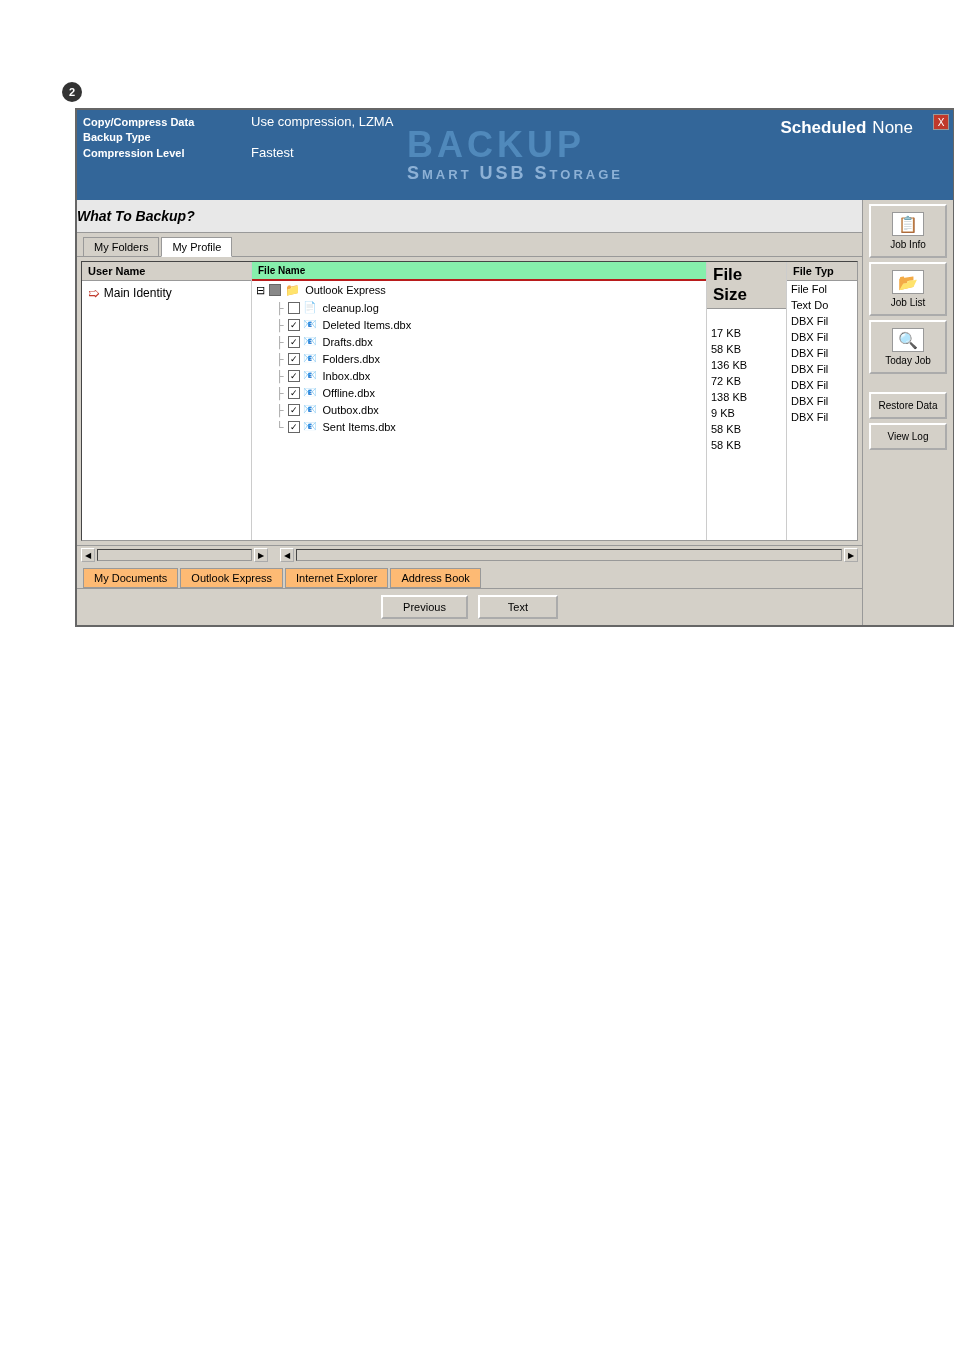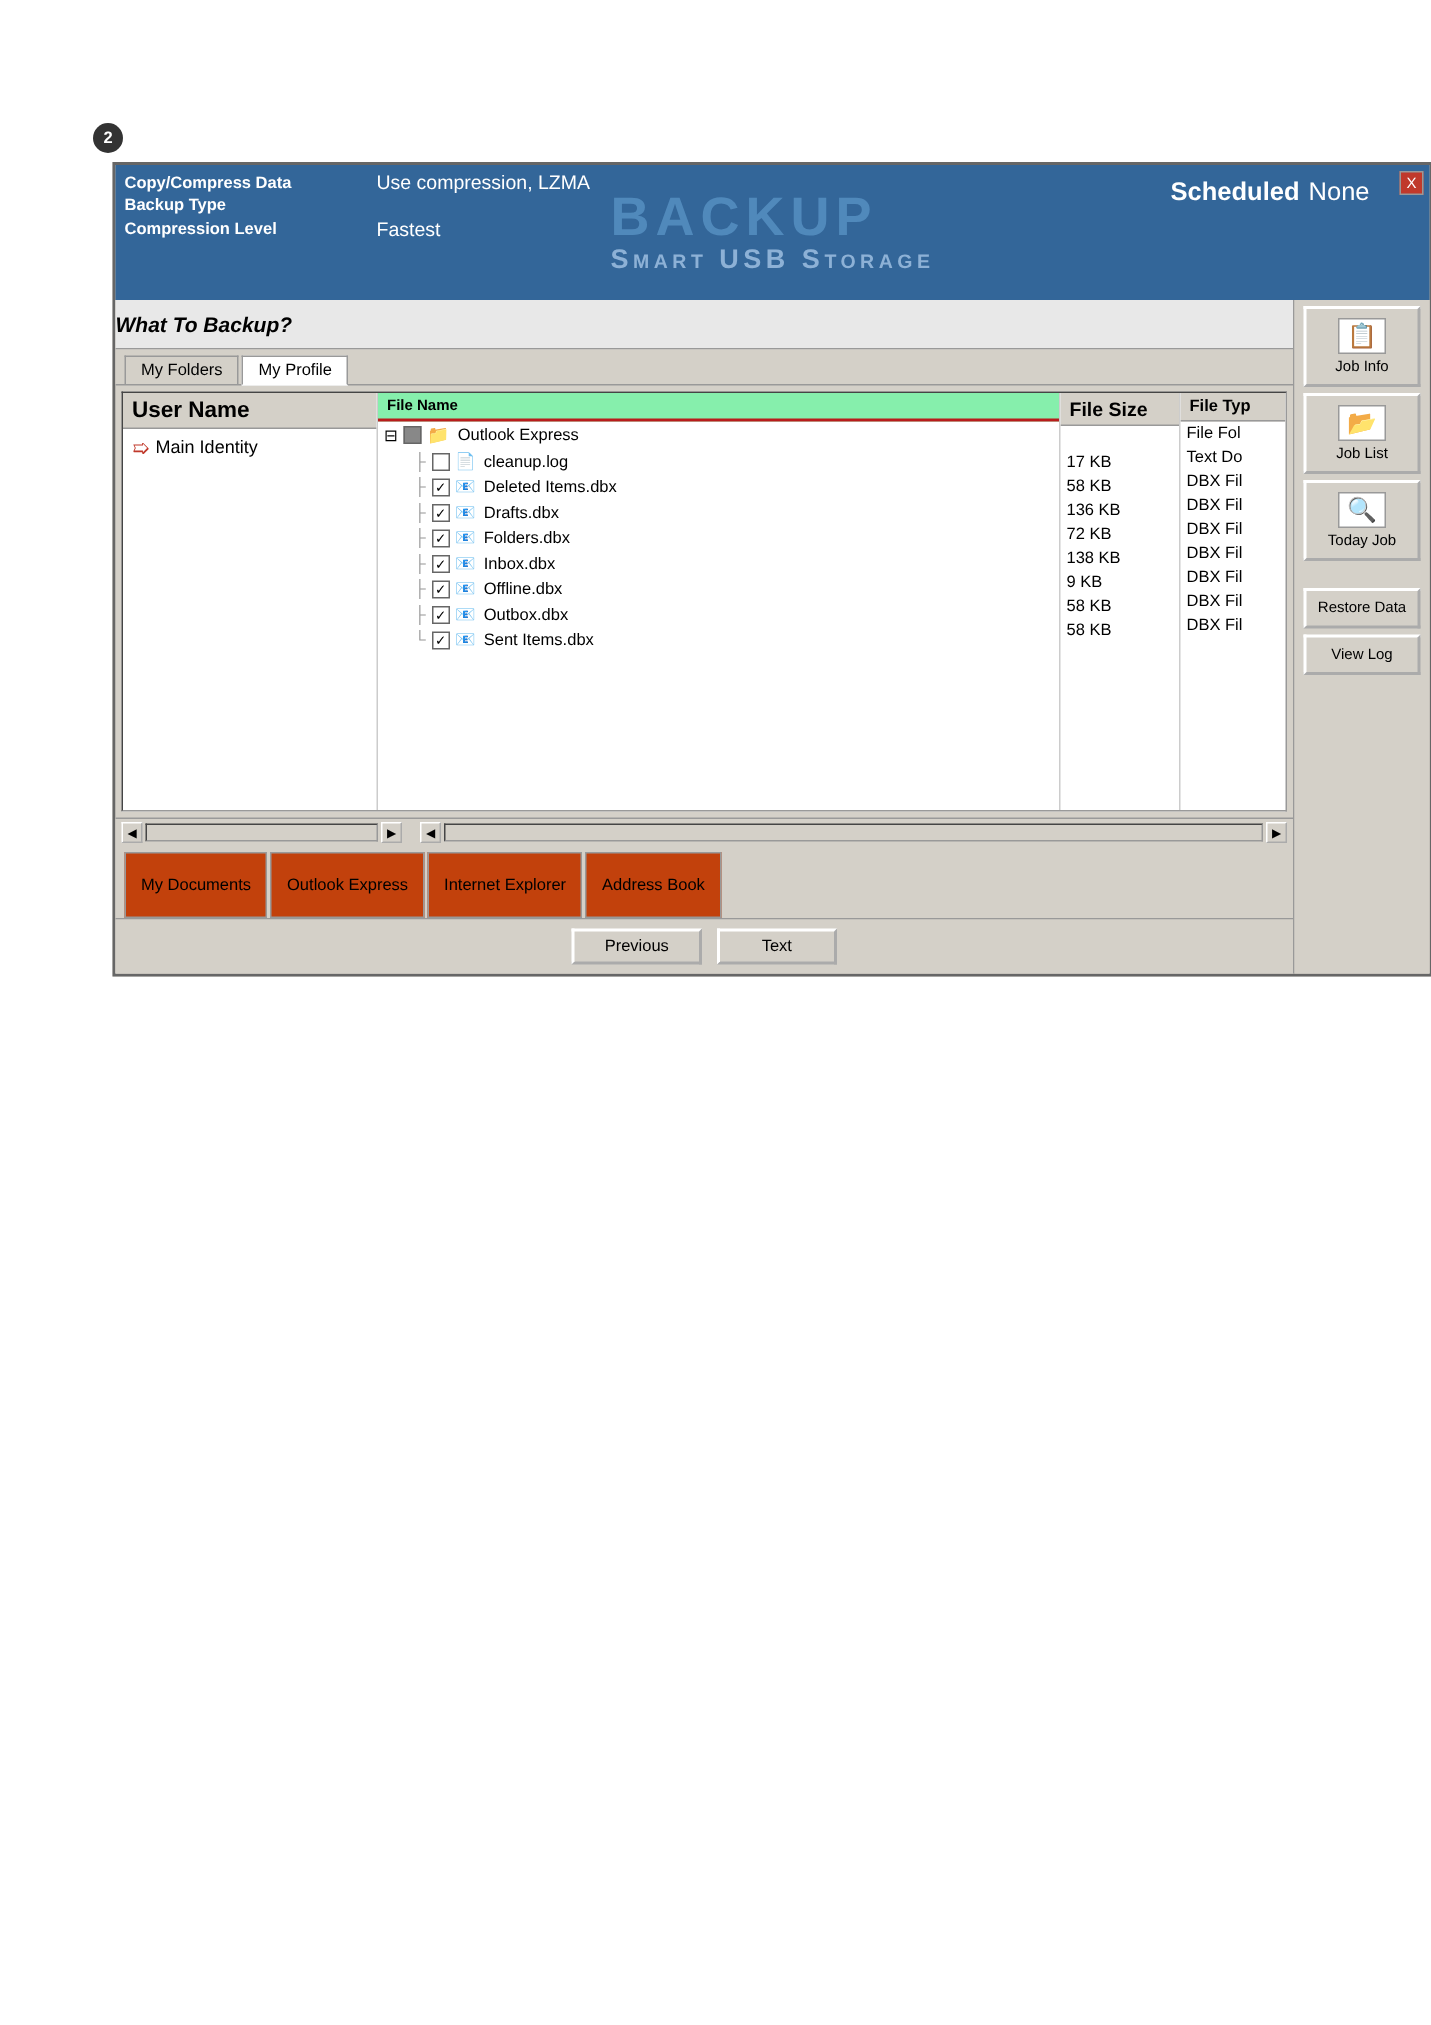--- a/index.html
+++ b/index.html
@@ -193,21 +193,21 @@
 
     .user-pane {
       width: 170px;
       border-right: 1px solid #ccc;
       overflow: auto;
     }
 
     .user-pane-header {
       background: #d4d0c8;
       padding: 3px 6px;
-      font-size: 15px;
+      font-size: 11px;
       font-weight: bold;
       border-bottom: 1px solid #999;
     }
 
     .user-item {
       display: flex;
       align-items: center;
       padding: 4px 6px;
       gap: 4px;
       cursor: pointer;
@@ -234,21 +234,21 @@
 
     .file-size-pane {
       width: 80px;
       overflow: auto;
       border-right: 1px solid #ccc;
     }
 
     .file-size-header {
       background: #d4d0c8;
       padding: 3px 6px;
-      font-size: 13px;
+      font-size: 17px;
       font-weight: bold;
       border-bottom: 1px solid #999;
     }
 
     .file-type-pane {
       width: 70px;
       overflow: auto;
     }
 
     .file-type-header {
@@ -311,23 +311,23 @@
     
     .bottom-tabs {
       display: flex;
       padding: 4px 6px 0;
       gap: 2px;
       border-bottom: 1px solid #999;
       background: #d4d0c8;
     }
 
     .bottom-tab {
-      padding: 15px 10px;
+      padding: 3px 10px;
       border: 1px solid #999;
-      background: #c2410c;
+      background: #fdba74;
       cursor: pointer;
       font-size: 11px;
     }
 
     .nav-buttons {
       display: flex;
       justify-content: center;
       padding: 6px;
       gap: 10px;
       background: #d4d0c8;

